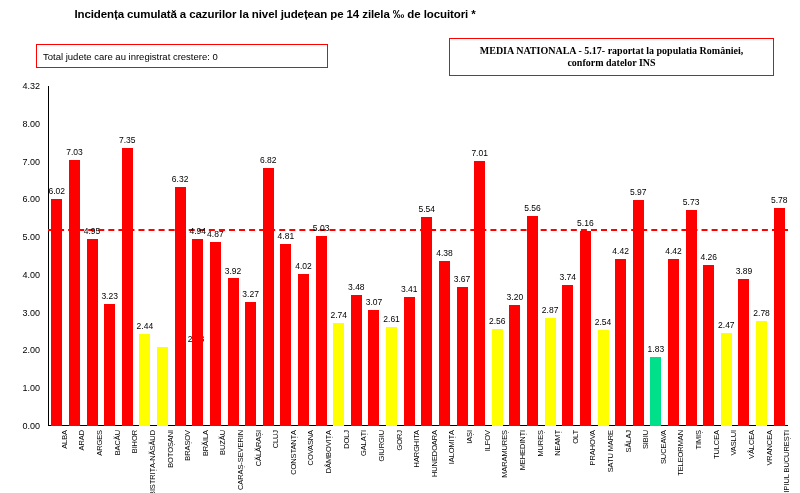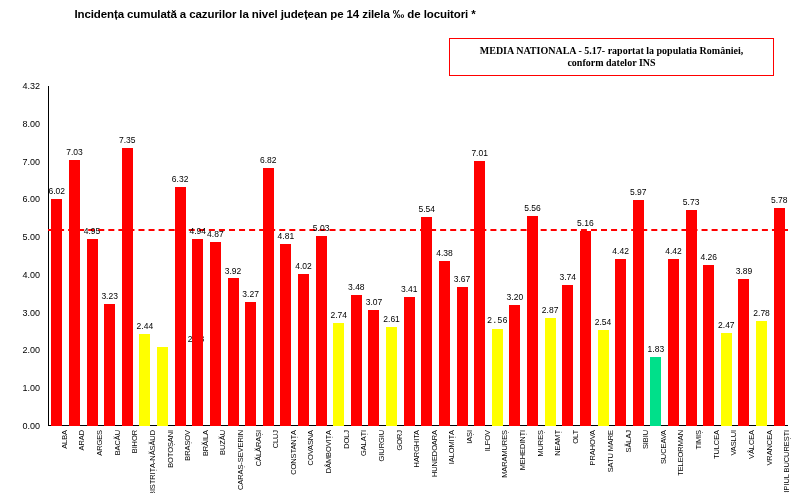--- a/index.html
+++ b/index.html
@@ -123,20 +123,23 @@
     letter-spacing:-0.1px;
   }
 </style>
 </head>
 <body>
 
 <div id="root">
 
   <div class="title">Incidența cumulată a cazurilor la nivel județean pe 14 zilela ‰ de locuitori *</div>
 
+  <div class="box box-left">
+    <span>Total judete care au inregistrat crestere: 0</span>
+  </div>
 
   <div class="box box-right">
     <span>MEDIA NATIONALA  - 5.17-  raportat la populatia României,</span>
     <span>conform datelor INS</span>
   </div>
 
   <div class="ylabels">
       <div class="ylabel" style="top: 340px;">0.00</div>
       <div class="ylabel" style="top: 302.222px;">1.00</div>
       <div class="ylabel" style="top: 264.444px;">2.00</div>
@@ -250,21 +253,21 @@
           <div class="bar" title="IAȘI: 3.67" style="height: 138.644px; background: rgb(255, 0, 0);"></div>
         </div>
         <div class="bar-val" style="left: 414.048px; bottom: 141.644px;">3.67</div>
         <div class="bar-slot" style="left: 426.167px; width: 11px;">
           <div class="bar" title="ILFOV: 7.01" style="height: 264.822px; background: rgb(255, 0, 0);"></div>
         </div>
         <div class="bar-val" style="left: 431.667px; bottom: 267.822px;">7.01</div>
         <div class="bar-slot" style="left: 443.786px; width: 11px;">
           <div class="bar" title="MARAMUREȘ: 2.56" style="height: 96.7111px; background: rgb(255, 255, 0);"></div>
         </div>
-        <div class="bar-val" style="left: 449.286px; bottom: 99.7111px; font-family: Liberation Mono, monospace;">2.56</div>
+        <div class="bar-val" style="left: 449.286px; bottom: 99.7111px;">2.56</div>
         <div class="bar-slot" style="left: 461.405px; width: 11px;">
           <div class="bar" title="MEHEDINȚI: 3.20" style="height: 120.889px; background: rgb(255, 0, 0);"></div>
         </div>
         <div class="bar-val" style="left: 466.905px; bottom: 123.889px;">3.20</div>
         <div class="bar-slot" style="left: 479.024px; width: 11px;">
           <div class="bar" title="MUREȘ: 5.56" style="height: 210.044px; background: rgb(255, 0, 0);"></div>
         </div>
         <div class="bar-val" style="left: 484.524px; bottom: 213.044px;">5.56</div>
         <div class="bar-slot" style="left: 496.643px; width: 11px;">
           <div class="bar" title="NEAMȚ: 2.87" style="height: 108.422px; background: rgb(255, 255, 0);"></div>

